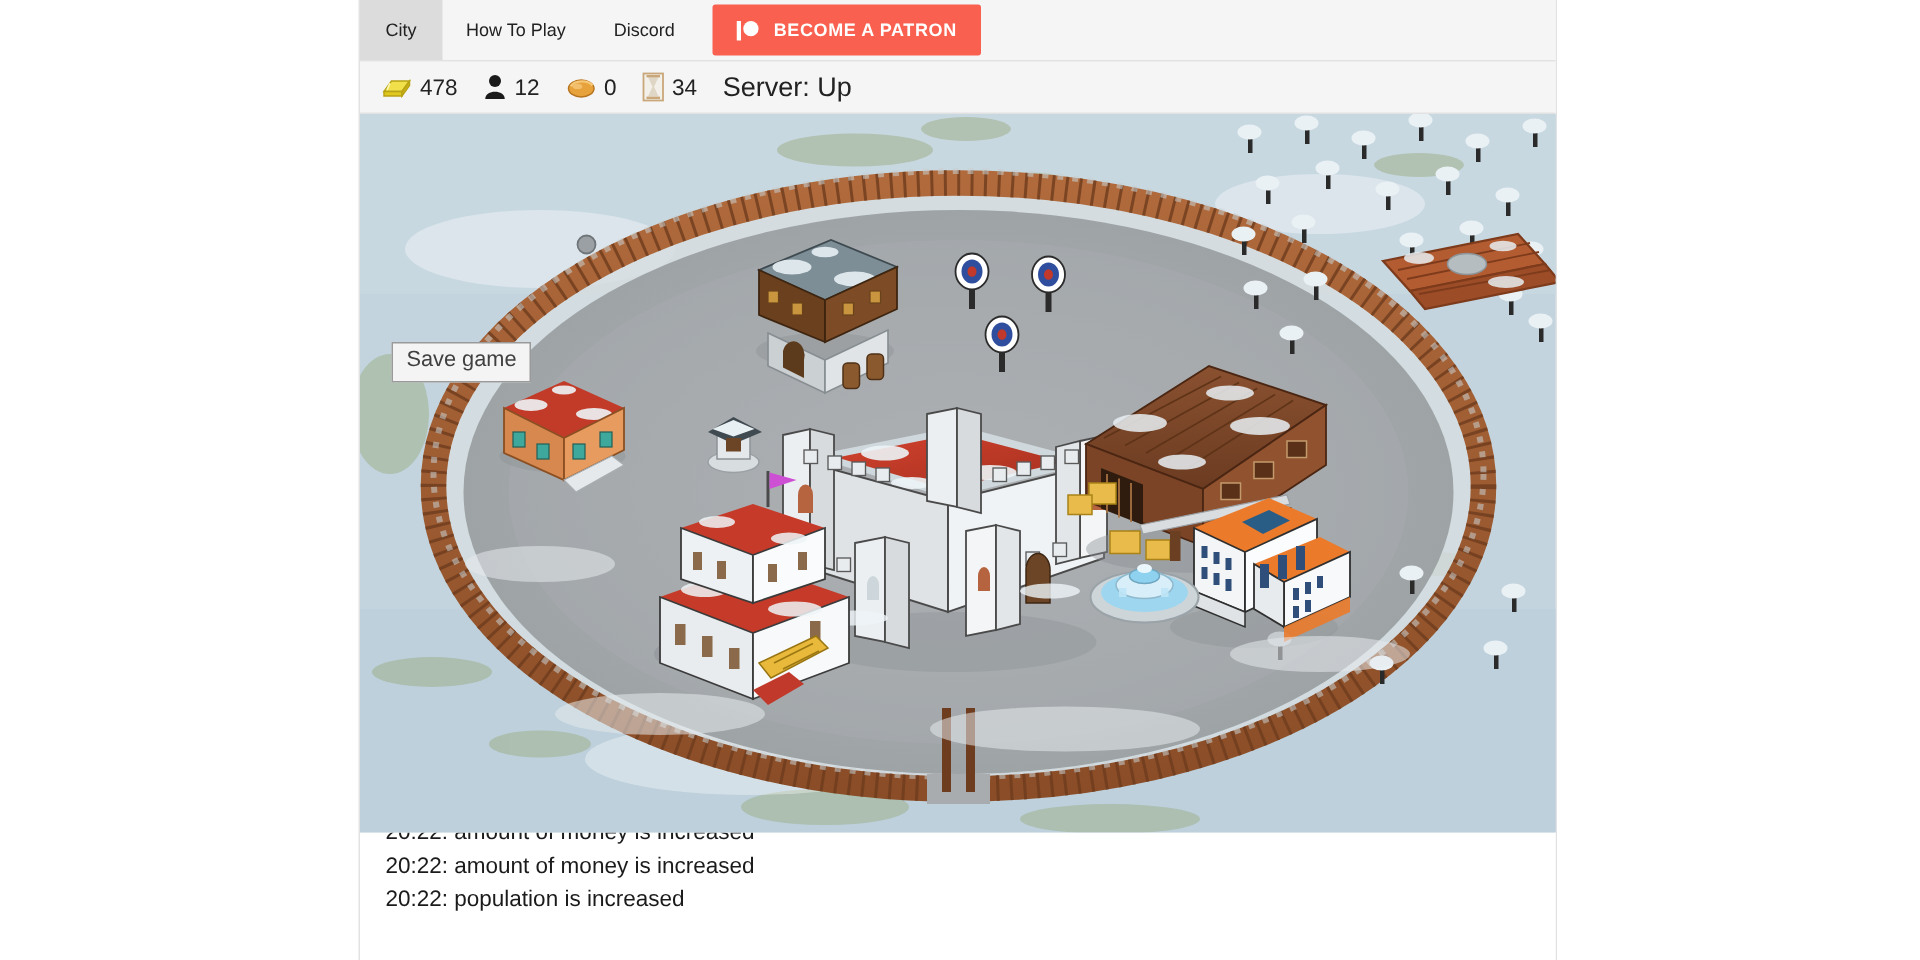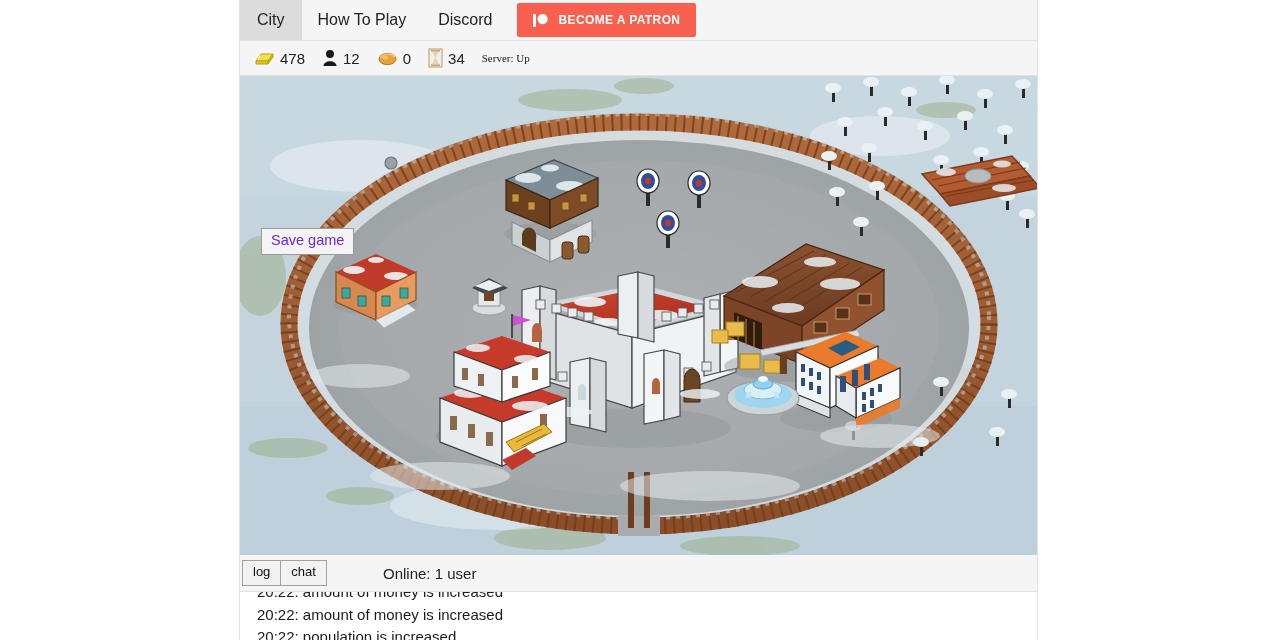--- a/index.html
+++ b/index.html
@@ -26,21 +26,21 @@
     position: relative;
     height: 41px;
     background: #f5f5f5;
     border-bottom: 1px solid #e2e2e2;
     display: flex;
     align-items: stretch;
   }
   .nav-item {
     display: flex; align-items: center;
     padding: 0 16px;
-    font-size: 16px;
+    font-size: 12px;
     color: #222;
     cursor: pointer;
     white-space: nowrap;
     line-height: 1;
   }
   .nav-item.active { background: #dcdcdc; }
   .nav-item:first-child { padding: 0 17px; }
 
   #patron-button {
     display: flex; align-items: center; justify-content: center;
@@ -66,41 +66,41 @@
     border-bottom: 1px solid #e2e2e2;
     display: flex;
     align-items: center;
     padding-left: 13px;
     font-size: 15px;
     color: #222;
   }
   .stat { display: flex; align-items: center; margin-right: 17px; }
   .stat .ico { display: block; margin-right: 5px; }
   .stat .val { line-height: 1; }
-  #server-status { font-size: 11px; color: #222; font-family: Liberation Serif, serif; }
+  #server-status { font-size: 18px; color: #222; }
 
   
   #game-canvas {
     position: relative;
     height: 479px;
     overflow: hidden;
     background: #c3d4de;
     cursor: crosshair;
   }
   #game-canvas svg { display: block; position: absolute; left: 0; top: 0; }
 
   
   #save-game-button {
     position: absolute;
     left: 21px; top: 152px;
     background: #f4f4f4;
     border: 1px solid #9a9a9a;
     padding: 4px 9px 5px 9px;
     font-size: 14.5px;
-    color: #6d28d9;
+    color: #404040;
     cursor: pointer;
     z-index: 20;
     line-height: 1.1;
   }
 
   
   #bottombar {
     height: 37px;
     background: #f5f5f5;
     border-bottom: 1px solid #e2e2e2;
@@ -621,29 +621,20 @@
           <ellipse cx="640" cy="360" rx="60" ry="12"></ellipse>
           <ellipse cx="120" cy="300" rx="50" ry="12"></ellipse>
         </g>
       </svg>
 
       <button id="save-game-button">
         <span>Save game</span>
       </button>
     </div>
 
-    <div id="bottombar">
-      <button class="tabbtn">
-        <span>log</span>
-      </button>
-      <button class="tabbtn">
-        <span>chat</span>
-      </button>
-      <div id="online-count">Online: 1 user</div>
-    </div>
 
     <div id="log-panel">
       <div id="log-scroll">
         <div class="log-line">20:22: amount of money is increased</div>
         <div class="log-line">20:22: amount of money is increased</div>
         <div class="log-line">20:22: population is increased</div>
       </div>
     </div>
 
   </div>

